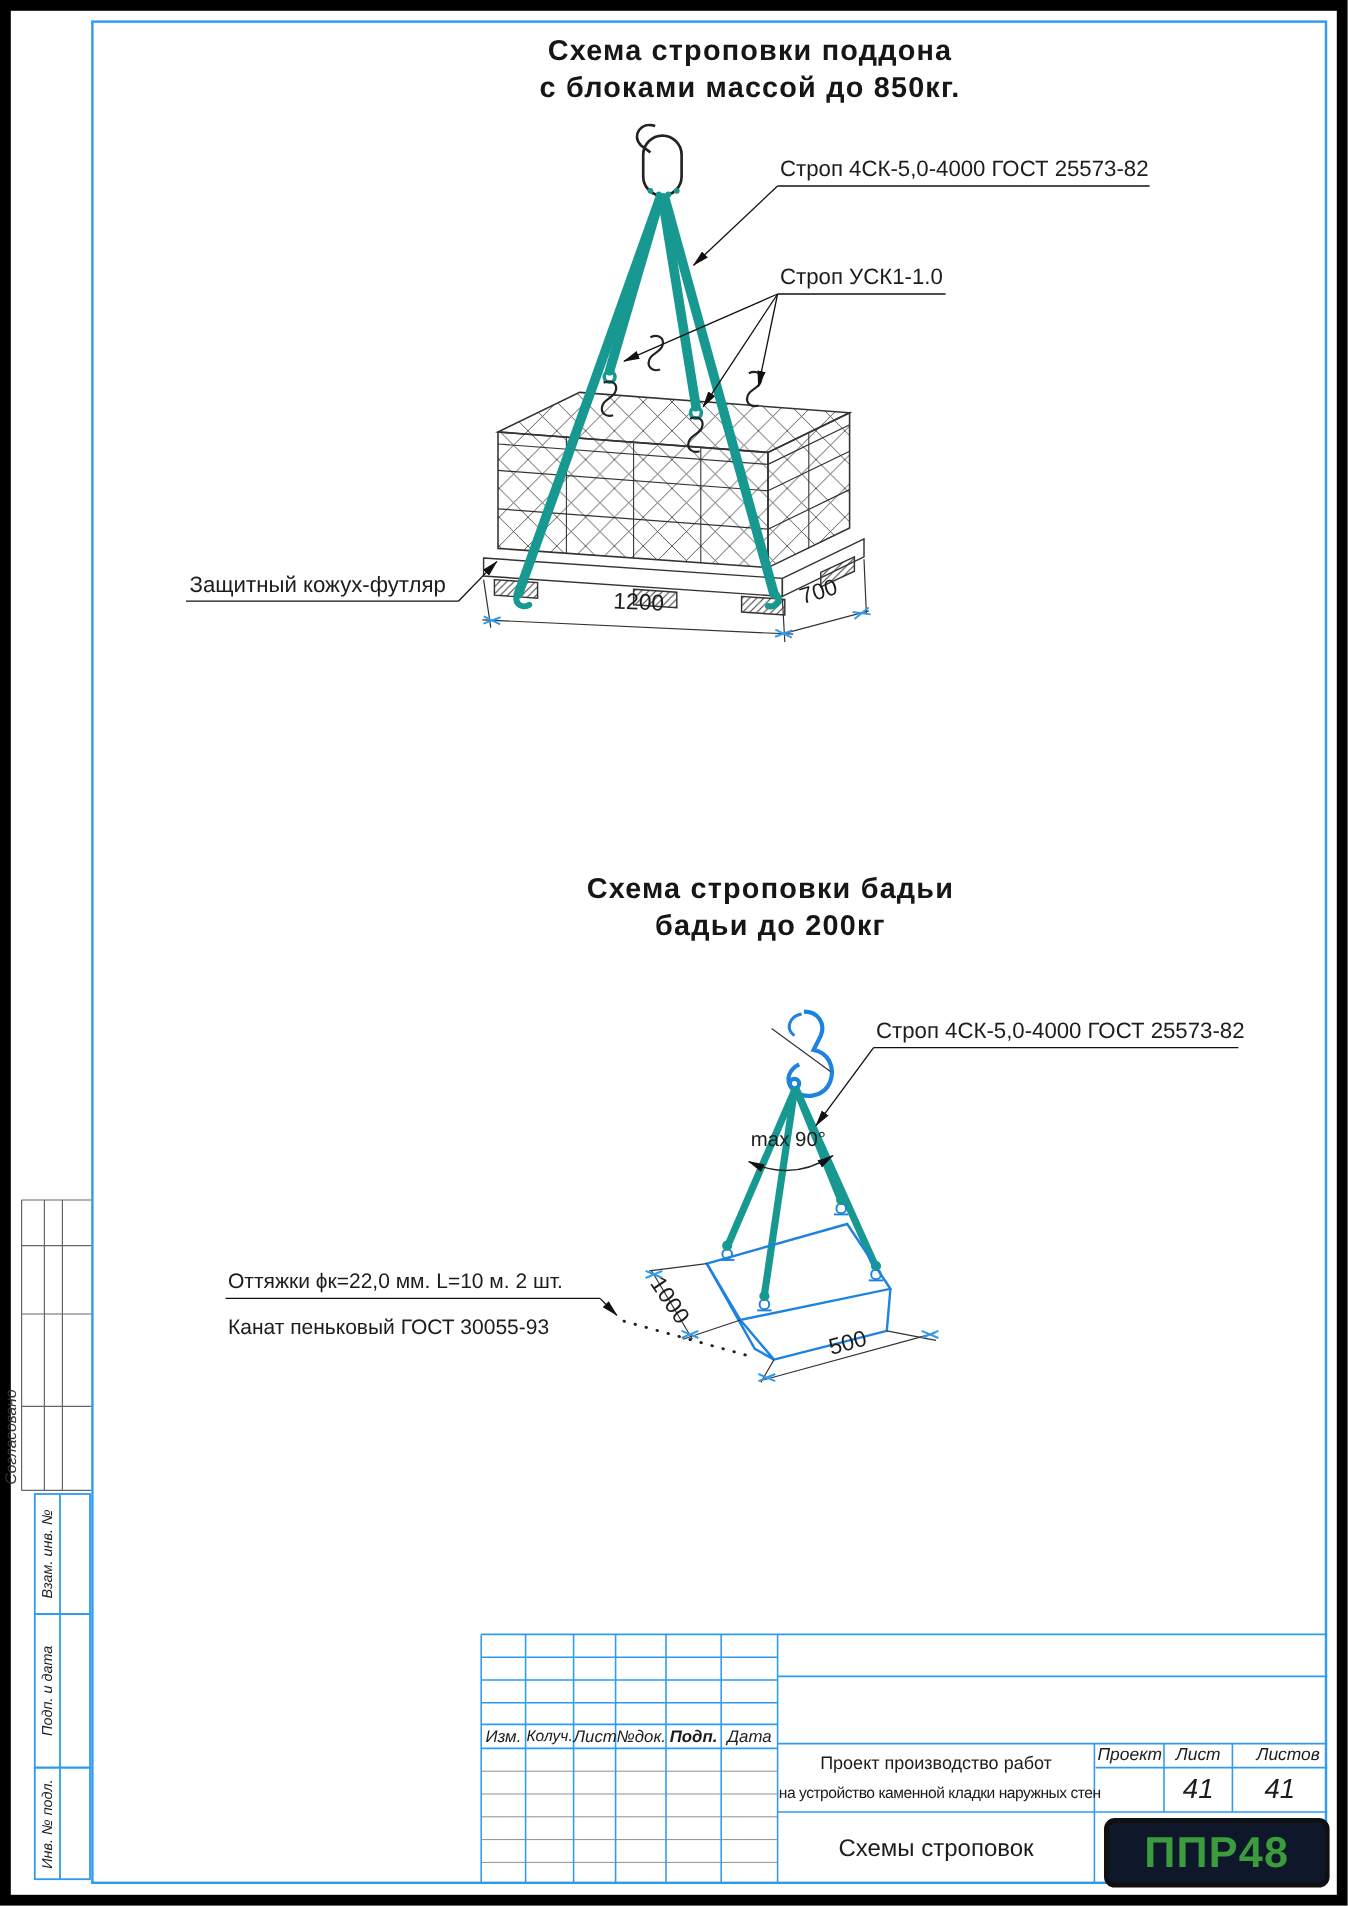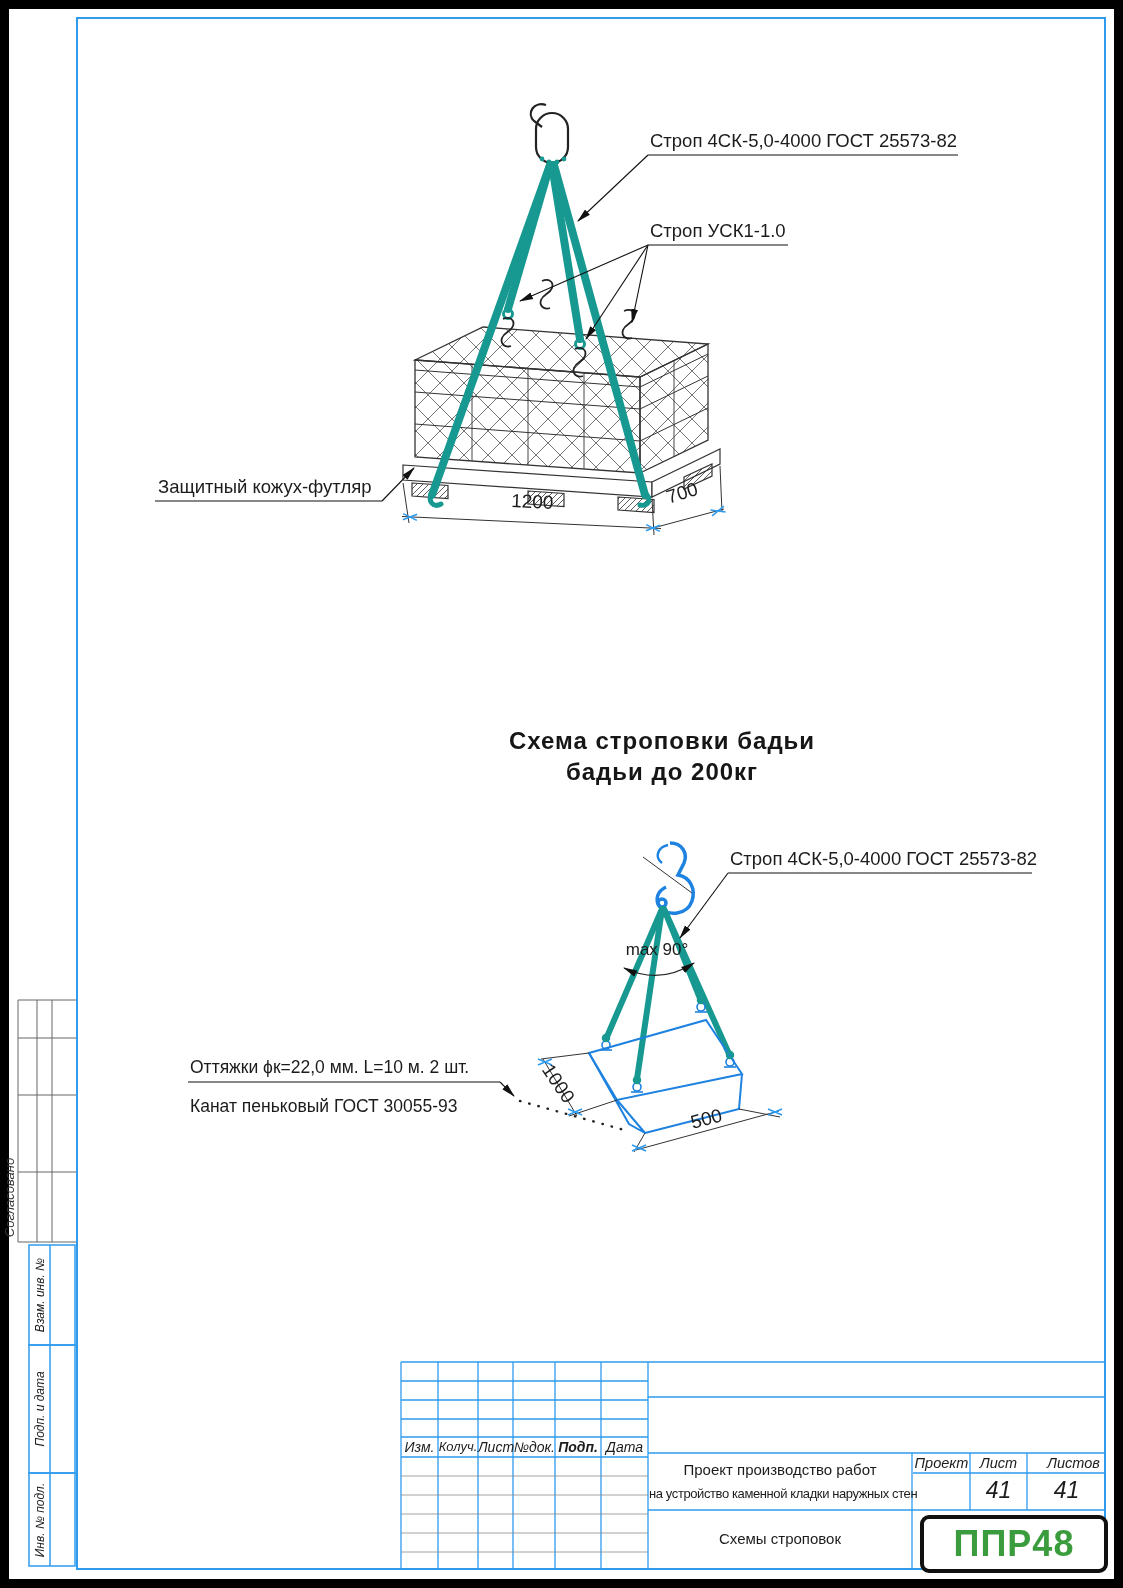--- a/index.html
+++ b/index.html
@@ -8,31 +8,35 @@
   #root{position:absolute;left:0;top:0;width:1123px;height:1588px;}
   .page{position:absolute;left:9px;top:9px;width:1105px;height:1570px;background:#fff;}
   .frame{position:absolute;left:76px;top:17px;width:1026px;height:1549px;border:2px solid #2f9bee;}
   .abs{position:absolute;}
   .ttl{position:absolute;text-align:center;font-size:24px;font-weight:600;line-height:31px;letter-spacing:1px;color:#161616;}
   .tbtxt{position:absolute;text-align:center;white-space:nowrap;color:#1c1c1c;}
   .it{font-style:italic;}
   .rot{transform:rotate(-90deg);}
   svg text{font-family:"Liberation Sans",sans-serif;fill:#1c1c1c;}
   .logo{position:absolute;left:920px;top:1515px;width:180px;height:50px;border:4px solid #101010;
-        border-radius:9px;background:#ffffff;display:flex;align-items:center;justify-content:center;}
+        border-radius:9px;background:#0f172a;display:flex;align-items:center;justify-content:center;}
   .logo span{font-weight:bold;font-size:36px;letter-spacing:1px;color:#3b9c3e;}
 </style>
 </head>
 <body>
 
 <div id="root">
   <div class="page"></div>
   <div class="frame"></div>
 
-  <div class="ttl" style="left:372px;top:725px;width:580px;">
+  <div class="ttl" style="left:330px;top:27px;width:590px;">
+    <div>Схема строповки поддона</div>
+    <div>с блоками массой до 850кг.</div>
+  </div>
+  <div class="ttl" style="left:352px;top:725px;width:580px;">
     <div>Схема строповки бадьи</div>
     <div>бадьи до 200кг</div>
   </div>
 
   <svg class="abs" style="left:80px;top:95px;" width="960" height="470" viewBox="0 0 960 470">
     <defs>
       <marker id="ar1" markerWidth="14" markerHeight="9" refX="13" refY="4.5" orient="auto" markerUnits="userSpaceOnUse">
         <path d="M0,1 L14,4.5 L0,8 Z" fill="#111"></path>
       </marker>
       <pattern id="hatch" width="24" height="24" patternUnits="userSpaceOnUse">
@@ -235,18 +239,18 @@
 
   <div class="tbtxt" style="left:649px;top:1461px;width:262px;font-size:15px;">Проект производство работ</div>
   <div class="tbtxt" style="left:649px;top:1486px;width:262px;font-size:13px;letter-spacing:-0.4px;">на устройство каменной кладки наружных стен</div>
 
   <div class="tbtxt it" style="left:913px;top:1455px;width:57px;font-size:14.5px;">Проект</div>
   <div class="tbtxt it" style="left:970px;top:1455px;width:57px;font-size:14.5px;">Лист</div>
   <div class="tbtxt it" style="left:1027px;top:1455px;width:93px;font-size:14.5px;">Листов</div>
   <div class="tbtxt it" style="left:970px;top:1477px;width:57px;font-size:23px;">41</div>
   <div class="tbtxt it" style="left:1027px;top:1477px;width:79px;font-size:23px;">41</div>
 
-  <div class="tbtxt" style="left:649px;top:1530px;width:262px;font-size:15px;">Схемы строповок</div>
+  <div class="tbtxt" style="left:649px;top:1530px;width:262px;font-size:20px;">Схемы строповок</div>
 
   <div class="logo">
     <span>ППР48</span>
   </div>
 </div>
 
 </body></html>

